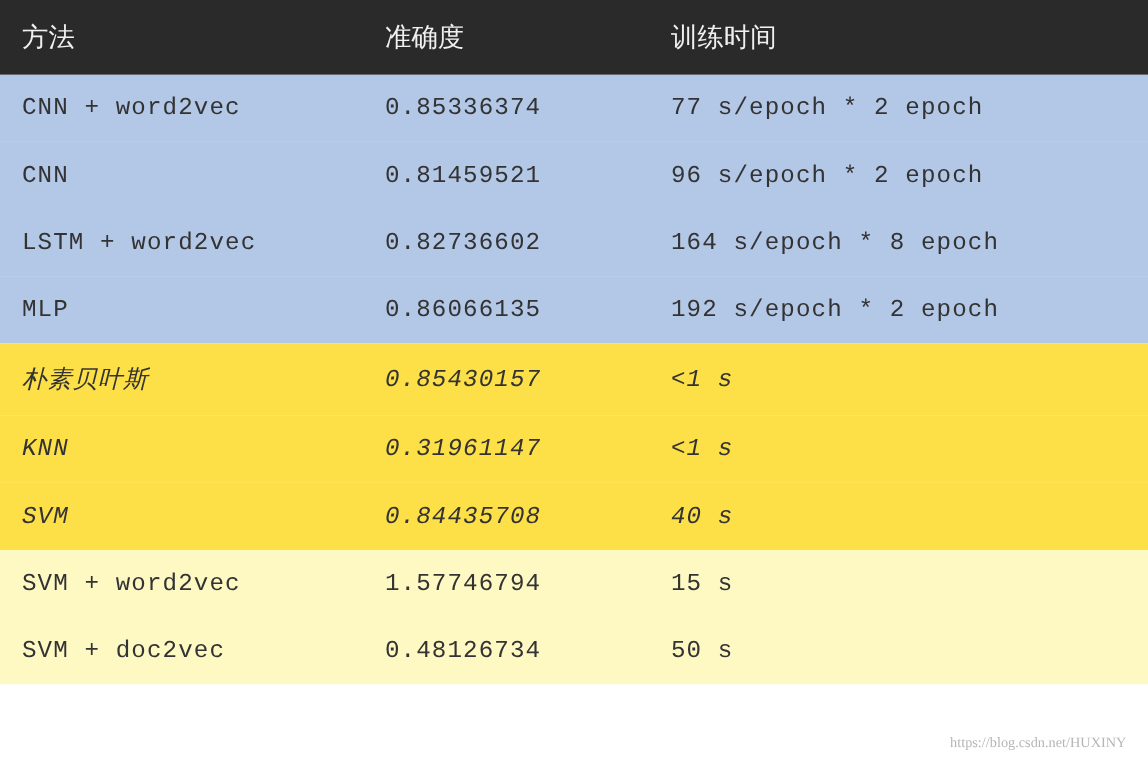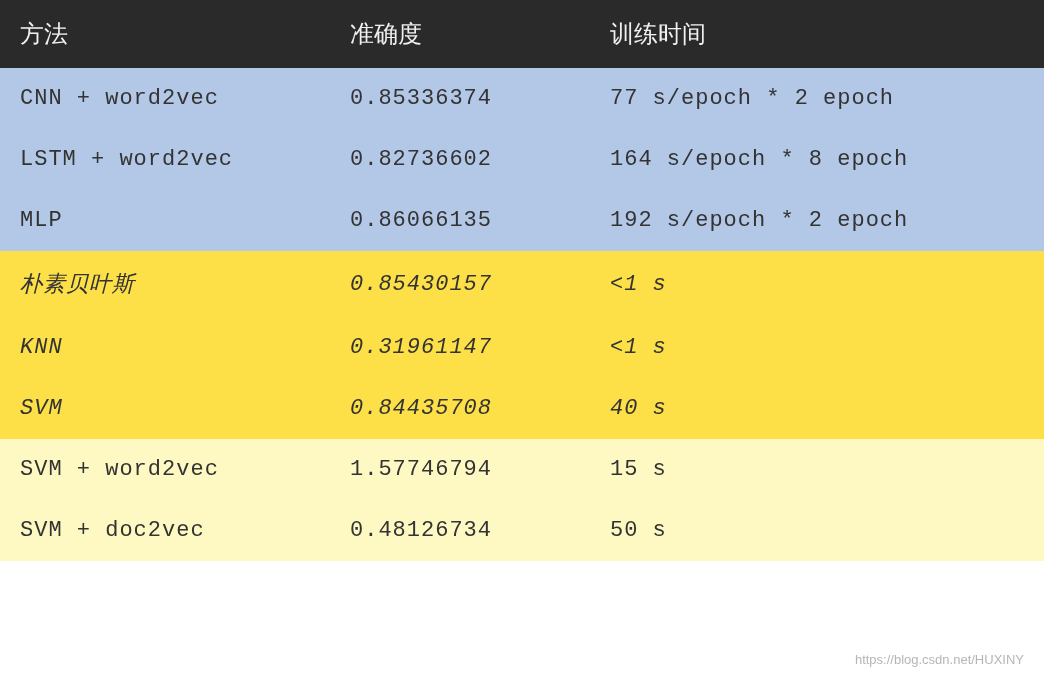--- a/index.html
+++ b/index.html
@@ -54,24 +54,24 @@
     }
     .col-accuracy {
       width: 260px;
     }
     .col-time {
       width: 454px;
     }
     .watermark {
       position: absolute;
       right: 20px;
-      bottom: 28px;
+      bottom: 12px;
       font-size: 13px;
       color: rgba(120,120,120,0.55);
-      font-family: Liberation Sans, sans-serif;
+      font-family: Liberation Serif, serif;
     }
     .container {
       position: relative;
       width: 1044px;
       height: 695px;
     }
   </style>
 </head>
 <body>
 
@@ -82,20 +82,25 @@
         <th class="col-method">方法</th>
         <th class="col-accuracy">准确度</th>
         <th class="col-time">训练时间</th>
       </tr>
     </thead>
     <tbody id="table-body">
     <tr class="body-row group-blue">
           <td>CNN + word2vec</td>
           <td>0.85336374</td>
           <td>77 s/epoch * 2 epoch</td>
+        </tr>
+        <tr class="body-row group-blue">
+          <td>CNN</td>
+          <td>0.81459521</td>
+          <td>96 s/epoch * 2 epoch</td>
         </tr>
         <tr class="body-row group-blue">
           <td>LSTM + word2vec</td>
           <td>0.82736602</td>
           <td>164 s/epoch * 8 epoch</td>
         </tr>
         <tr class="body-row group-blue">
           <td>MLP</td>
           <td>0.86066135</td>
           <td>192 s/epoch * 2 epoch</td>

